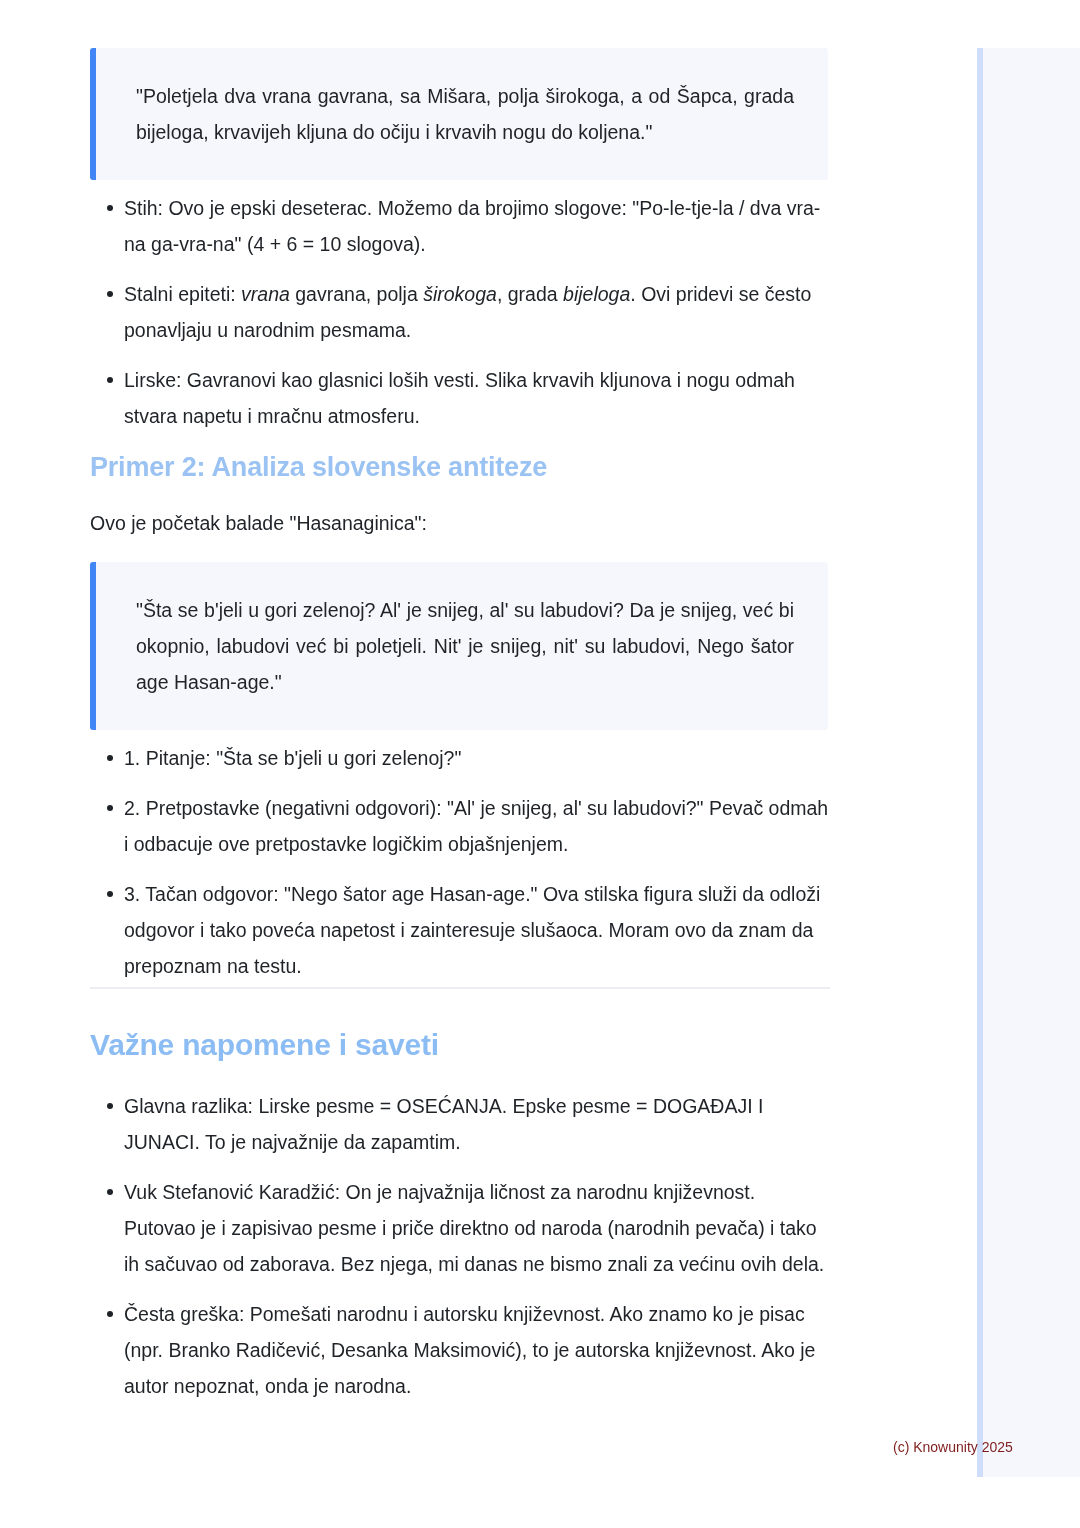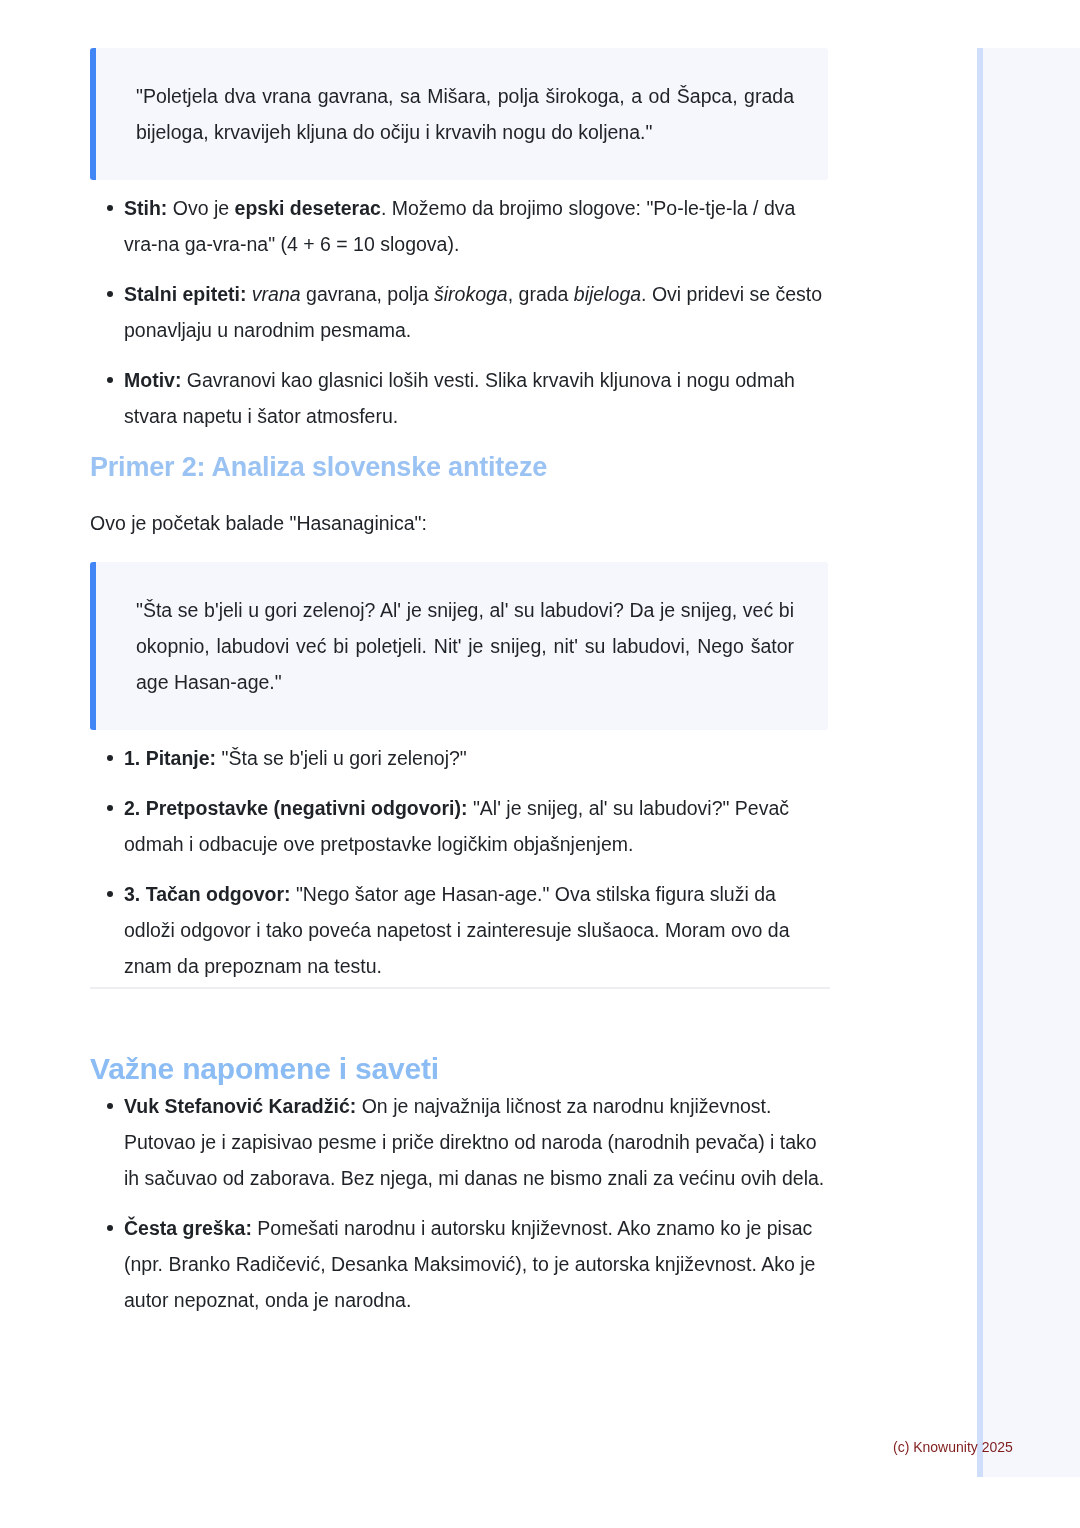--- a/index.html
+++ b/index.html
@@ -68,21 +68,21 @@
   ul.bullets > li::before {
     content: "";
     position: absolute;
     left: 17px;
     top: 15px;
     width: 6px;
     height: 6px;
     border-radius: 50%;
     background: #1f2328;
   }
-  .b { font-weight: bold; }
+  .b { font-weight: normal; }
   .i { font-style: italic; }
 
   
   h2.section-title {
     margin: 0;
     font-size: 27px;
     line-height: 34px;
     font-weight: bold;
     color: #9ac2f2;
     letter-spacing: -0.2px;
@@ -142,21 +142,21 @@
     </div>
 
     <ul class="bullets blk" style="top:190px; width:740px;">
       <li>
         <span class="b">Stih:</span><span><span> Ovo je </span><span class="b">epski deseterac</span><span>. Možemo da brojimo slogove: "Po-le-tje-la / dva vra-na ga-vra-na" (4 + 6 = 10 slogova).</span></span>
       </li>
       <li>
         <span class="b">Stalni epiteti:</span><span><span> </span><span class="i">vrana</span><span> gavrana, polja </span><span class="i">širokoga</span><span>, grada </span><span class="i">bijeloga</span><span>. Ovi pridevi se često ponavljaju u narodnim pesmama.</span></span>
       </li>
       <li>
-        <span class="b">Motiv:</span><span> Gavranovi kao glasnici loših vesti. Slika krvavih kljunova i nogu odmah stvara napetu i šator atmosferu.</span>
+        <span class="b">Lirske:</span><span> Gavranovi kao glasnici loših vesti. Slika krvavih kljunova i nogu odmah stvara napetu i mračnu atmosferu.</span>
       </li>
     </ul>
 
     <h2 class="section-title blk" style="top:450px;text-align:center;">Primer 2: Analiza slovenske antiteze</h2>
 
     <p class="lead blk" style="top:508px;">Ovo je početak balade "Hasanaginica":</p>
 
     <div class="blk quote" style="top:562px;">
       <p>"Šta se b'jeli u gori zelenoj? Al' je snijeg, al' su labudovi? Da je snijeg, već bi okopnio, labudovi već bi poletjeli. Nit' je snijeg, nit' su labudovi, Nego šator age Hasan-age."</p>
     </div>
@@ -168,24 +168,27 @@
       <li>
         <span class="b">2. Pretpostavke (negativni odgovori):</span><span> "Al' je snijeg, al' su labudovi?" Pevač odmah i odbacuje ove pretpostavke logičkim objašnjenjem.</span>
       </li>
       <li>
         <span class="b">3. Tačan odgovor:</span><span> "Nego šator age Hasan-age." Ova stilska figura služi da odloži odgovor i tako poveća napetost i zainteresuje slušaoca. Moram ovo da znam da prepoznam na testu.</span>
       </li>
     </ul>
 
     <hr class="divider blk" style="top:987px;">
 
-    <h2 class="section-title strong blk" style="top:1026px;margin-top:24px;">Važne napomene i saveti</h2>
+    <h2 class="section-title strong blk" style="top:1026px;">Važne napomene i saveti</h2>
 
     <ul class="bullets blk" style="top:1088px; width:740px;">
       <li>
+        <span class="b">Glavna razlika:</span><span> Lirske pesme = OSEĆANJA. Epske pesme = DOGAĐAJI I JUNACI. To je najvažnije da zapamtim.</span>
+      </li>
+      <li>
         <span class="b">Vuk Stefanović Karadžić:</span><span> On je najvažnija ličnost za narodnu književnost. Putovao je i zapisivao pesme i priče direktno od naroda (narodnih pevača) i tako ih sačuvao od zaborava. Bez njega, mi danas ne bismo znali za većinu ovih dela.</span>
       </li>
       <li>
         <span class="b">Česta greška:</span><span> Pomešati narodnu i autorsku književnost. Ako znamo ko je pisac (npr. Branko Radičević, Desanka Maksimović), to je autorska književnost. Ako je autor nepoznat, onda je narodna.</span>
       </li>
     </ul>
 
   </div>
 
   <div class="right-strip"></div>

